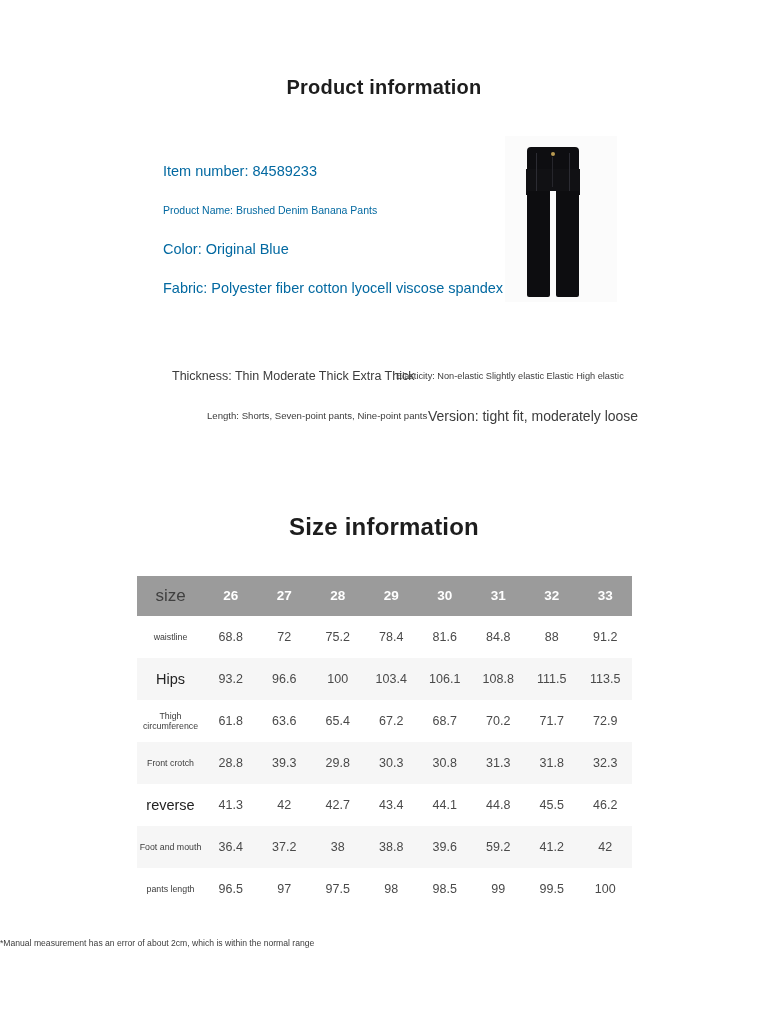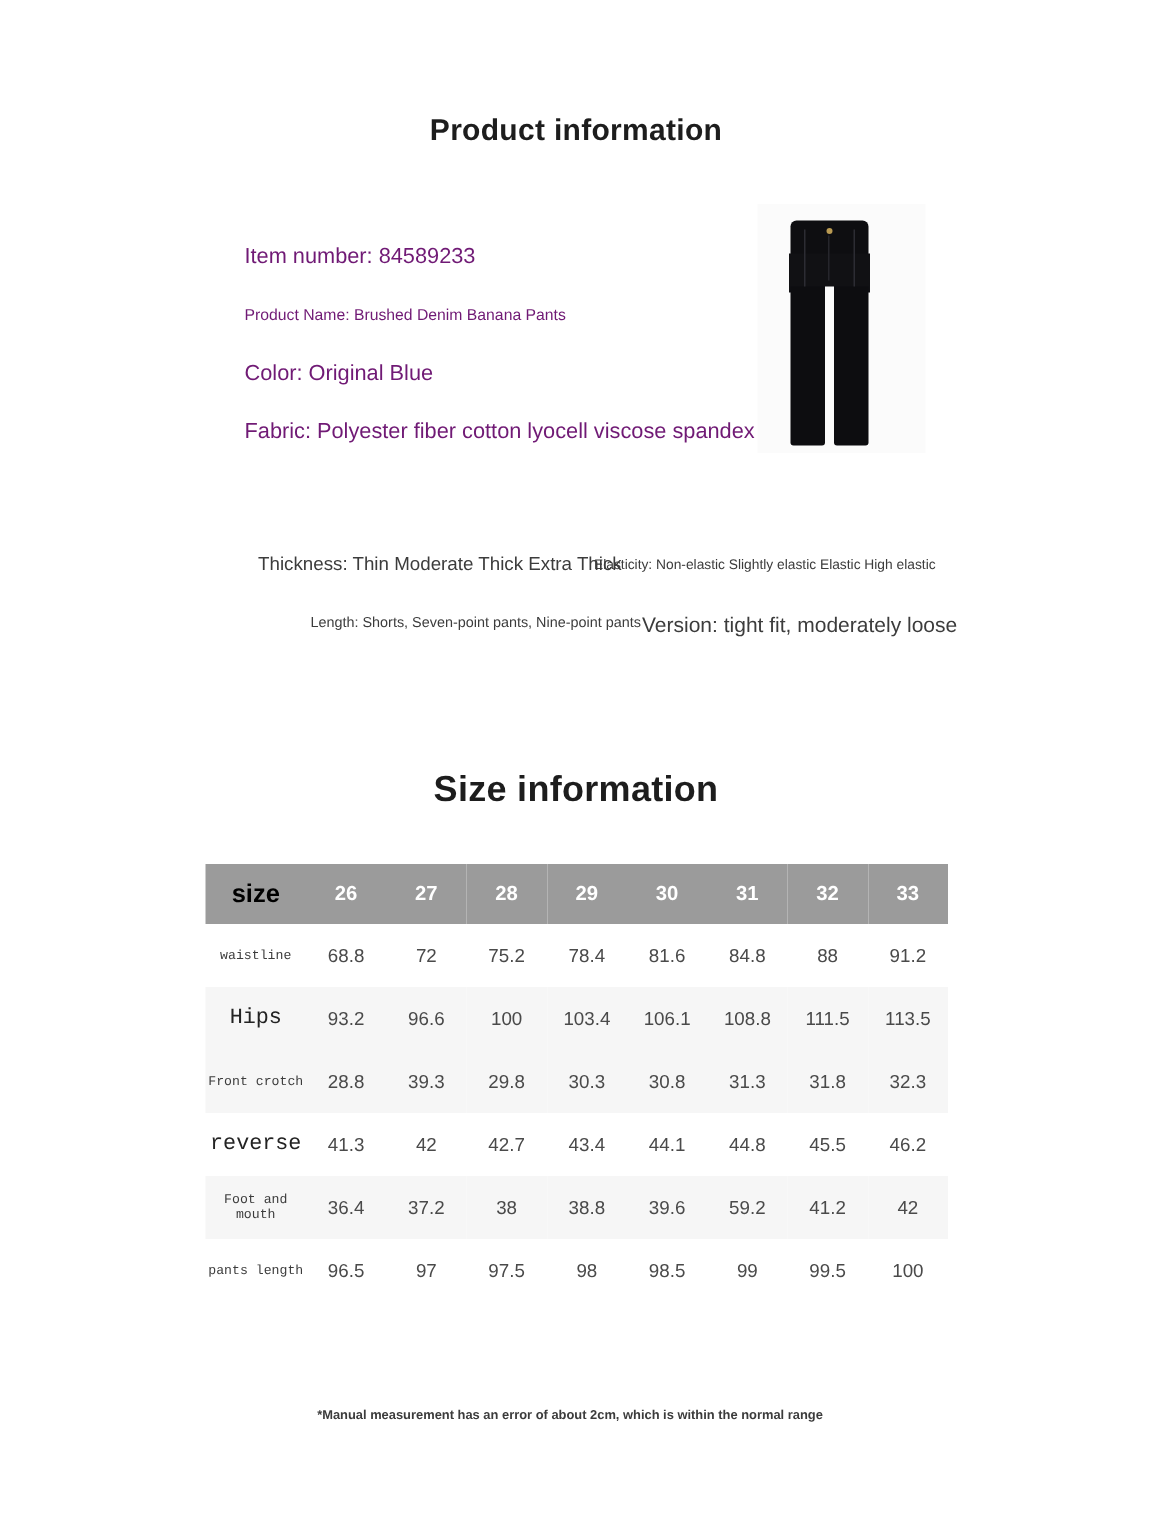--- a/index.html
+++ b/index.html
@@ -34,21 +34,21 @@
     color: #1d1d1d;
     letter-spacing: .2px;
   }
   #product-title { top: 76px; font-size: 20px; }
   #size-title    { top: 513px; font-size: 24px; }
 
   
   .spec {
     position: absolute;
     left: 163px;
-    color: #701a75;
+    color: #0369a1;
     white-space: nowrap;
   }
   .spec.big   { font-size: 14.5px; }
   .spec.small { font-size: 10.5px; }
 
   #spec-item    { top: 163px; }
   #spec-name    { top: 204px; }
   #spec-color   { top: 241px; }
   #spec-fabric  { top: 280px; }
 
@@ -148,50 +148,48 @@
 
   thead tr { background: #9b9b9b; }
   thead th {
     color: #ffffff;
     height: 40px;
     font-size: 13.5px;
     font-weight: bold;
   }
   thead th.size-label {
     font-size: 17px;
-    color: #000000;
-    font-weight: bold;
+    color: #404040;
+    font-weight: normal;
   }
 
   tbody tr { height: 42px; }
   tbody tr.alt { background: #f6f6f6; }
   tbody td {
     font-size: 12.5px;
     color: #4a4a4a;
     font-weight: normal;
   }
   tbody td.rowlabel {
     font-size: 8.8px;
     color: #3c3c3c;
     padding: 0 4px;
-    font-family: Liberation Mono, monospace;
   }
   tbody td.rowlabel.lg {
     font-size: 14.5px;
     color: #232323;
   }
 
   
   #footnote {
     position: absolute;
     left: 0; top: 938px;
     width: 760px;
-    text-align: center;
     font-size: 8.6px;
-    font-weight: bold;
+    font-weight: normal;
     color: #3c3c3c;
   }
 </style>
 </head>
 <body>
 
 <div class="page">
 
   <div class="section-title" id="product-title">Product information</div>
 
@@ -268,20 +266,31 @@
           <td class="rowlabel lg">Hips</td>
           <td>93.2</td>
           <td>96.6</td>
           <td>100</td>
           <td>103.4</td>
           <td>106.1</td>
           <td>108.8</td>
           <td>111.5</td>
           <td>113.5</td>
         </tr>
+        <tr>
+          <td class="rowlabel">Thigh circumference</td>
+          <td>61.8</td>
+          <td>63.6</td>
+          <td>65.4</td>
+          <td>67.2</td>
+          <td>68.7</td>
+          <td>70.2</td>
+          <td>71.7</td>
+          <td>72.9</td>
+        </tr>
         <tr class="alt">
           <td class="rowlabel">Front crotch</td>
           <td>28.8</td>
           <td>39.3</td>
           <td>29.8</td>
           <td>30.3</td>
           <td>30.8</td>
           <td>31.3</td>
           <td>31.8</td>
           <td>32.3</td>

